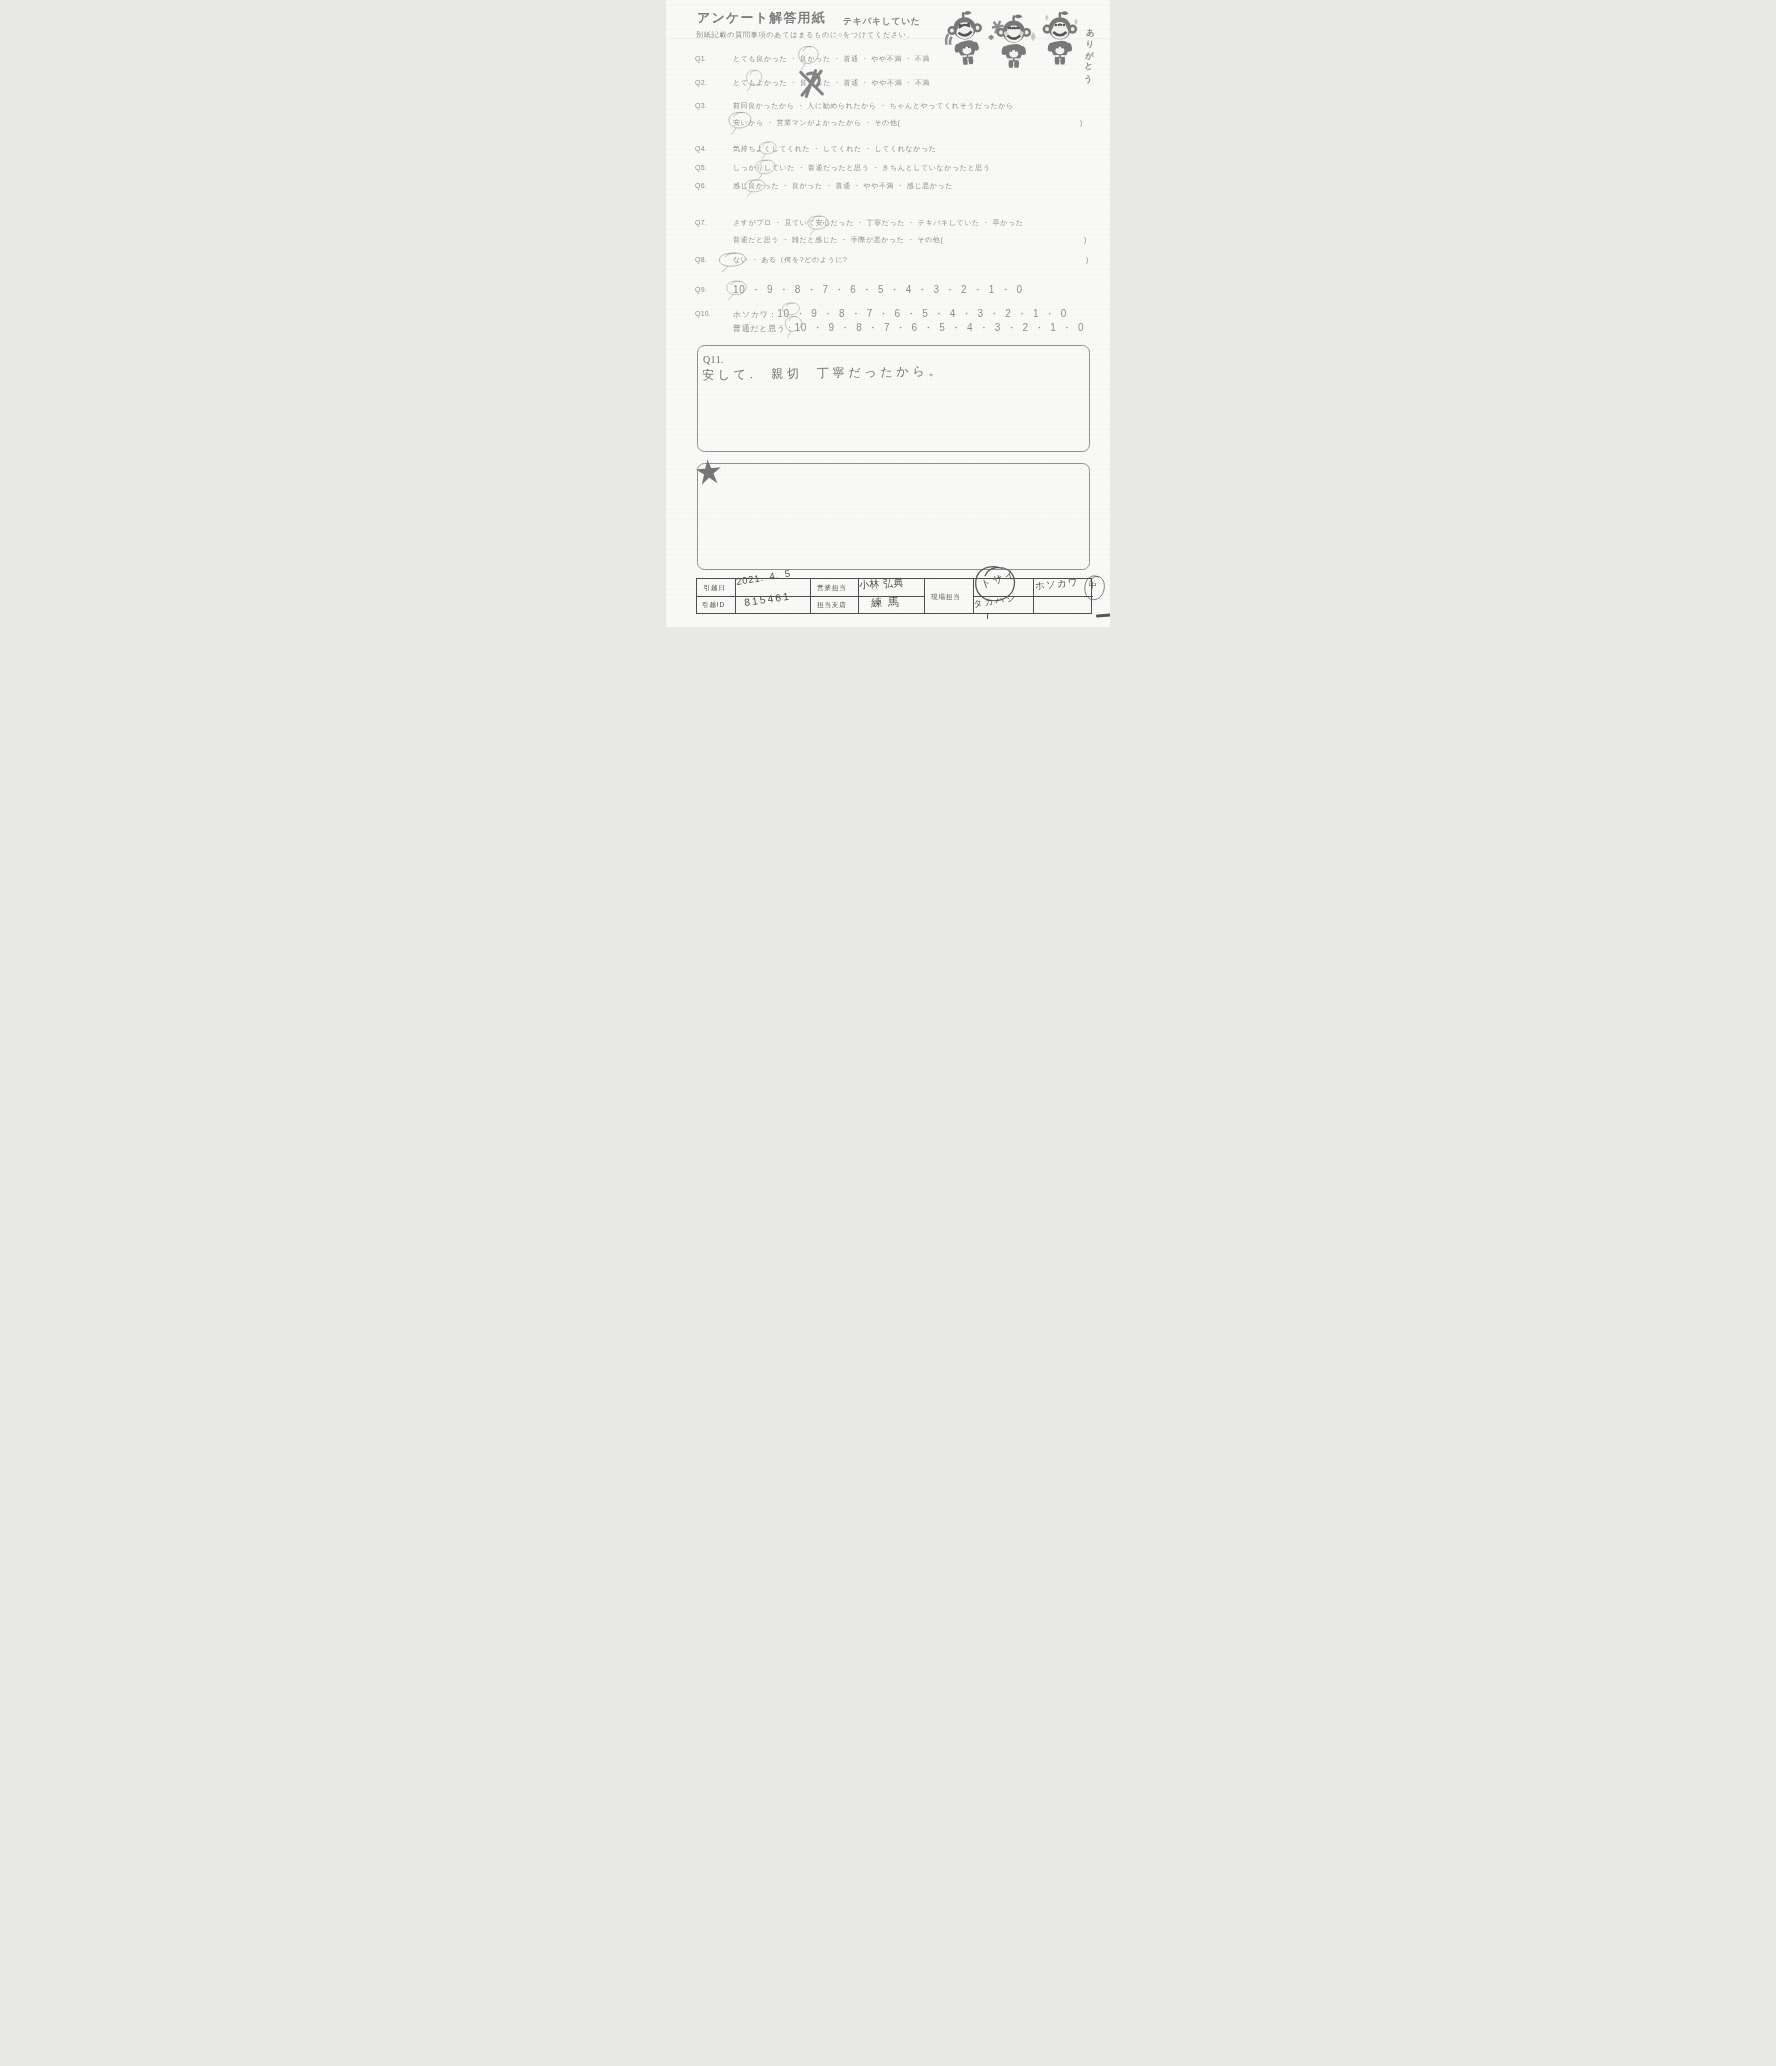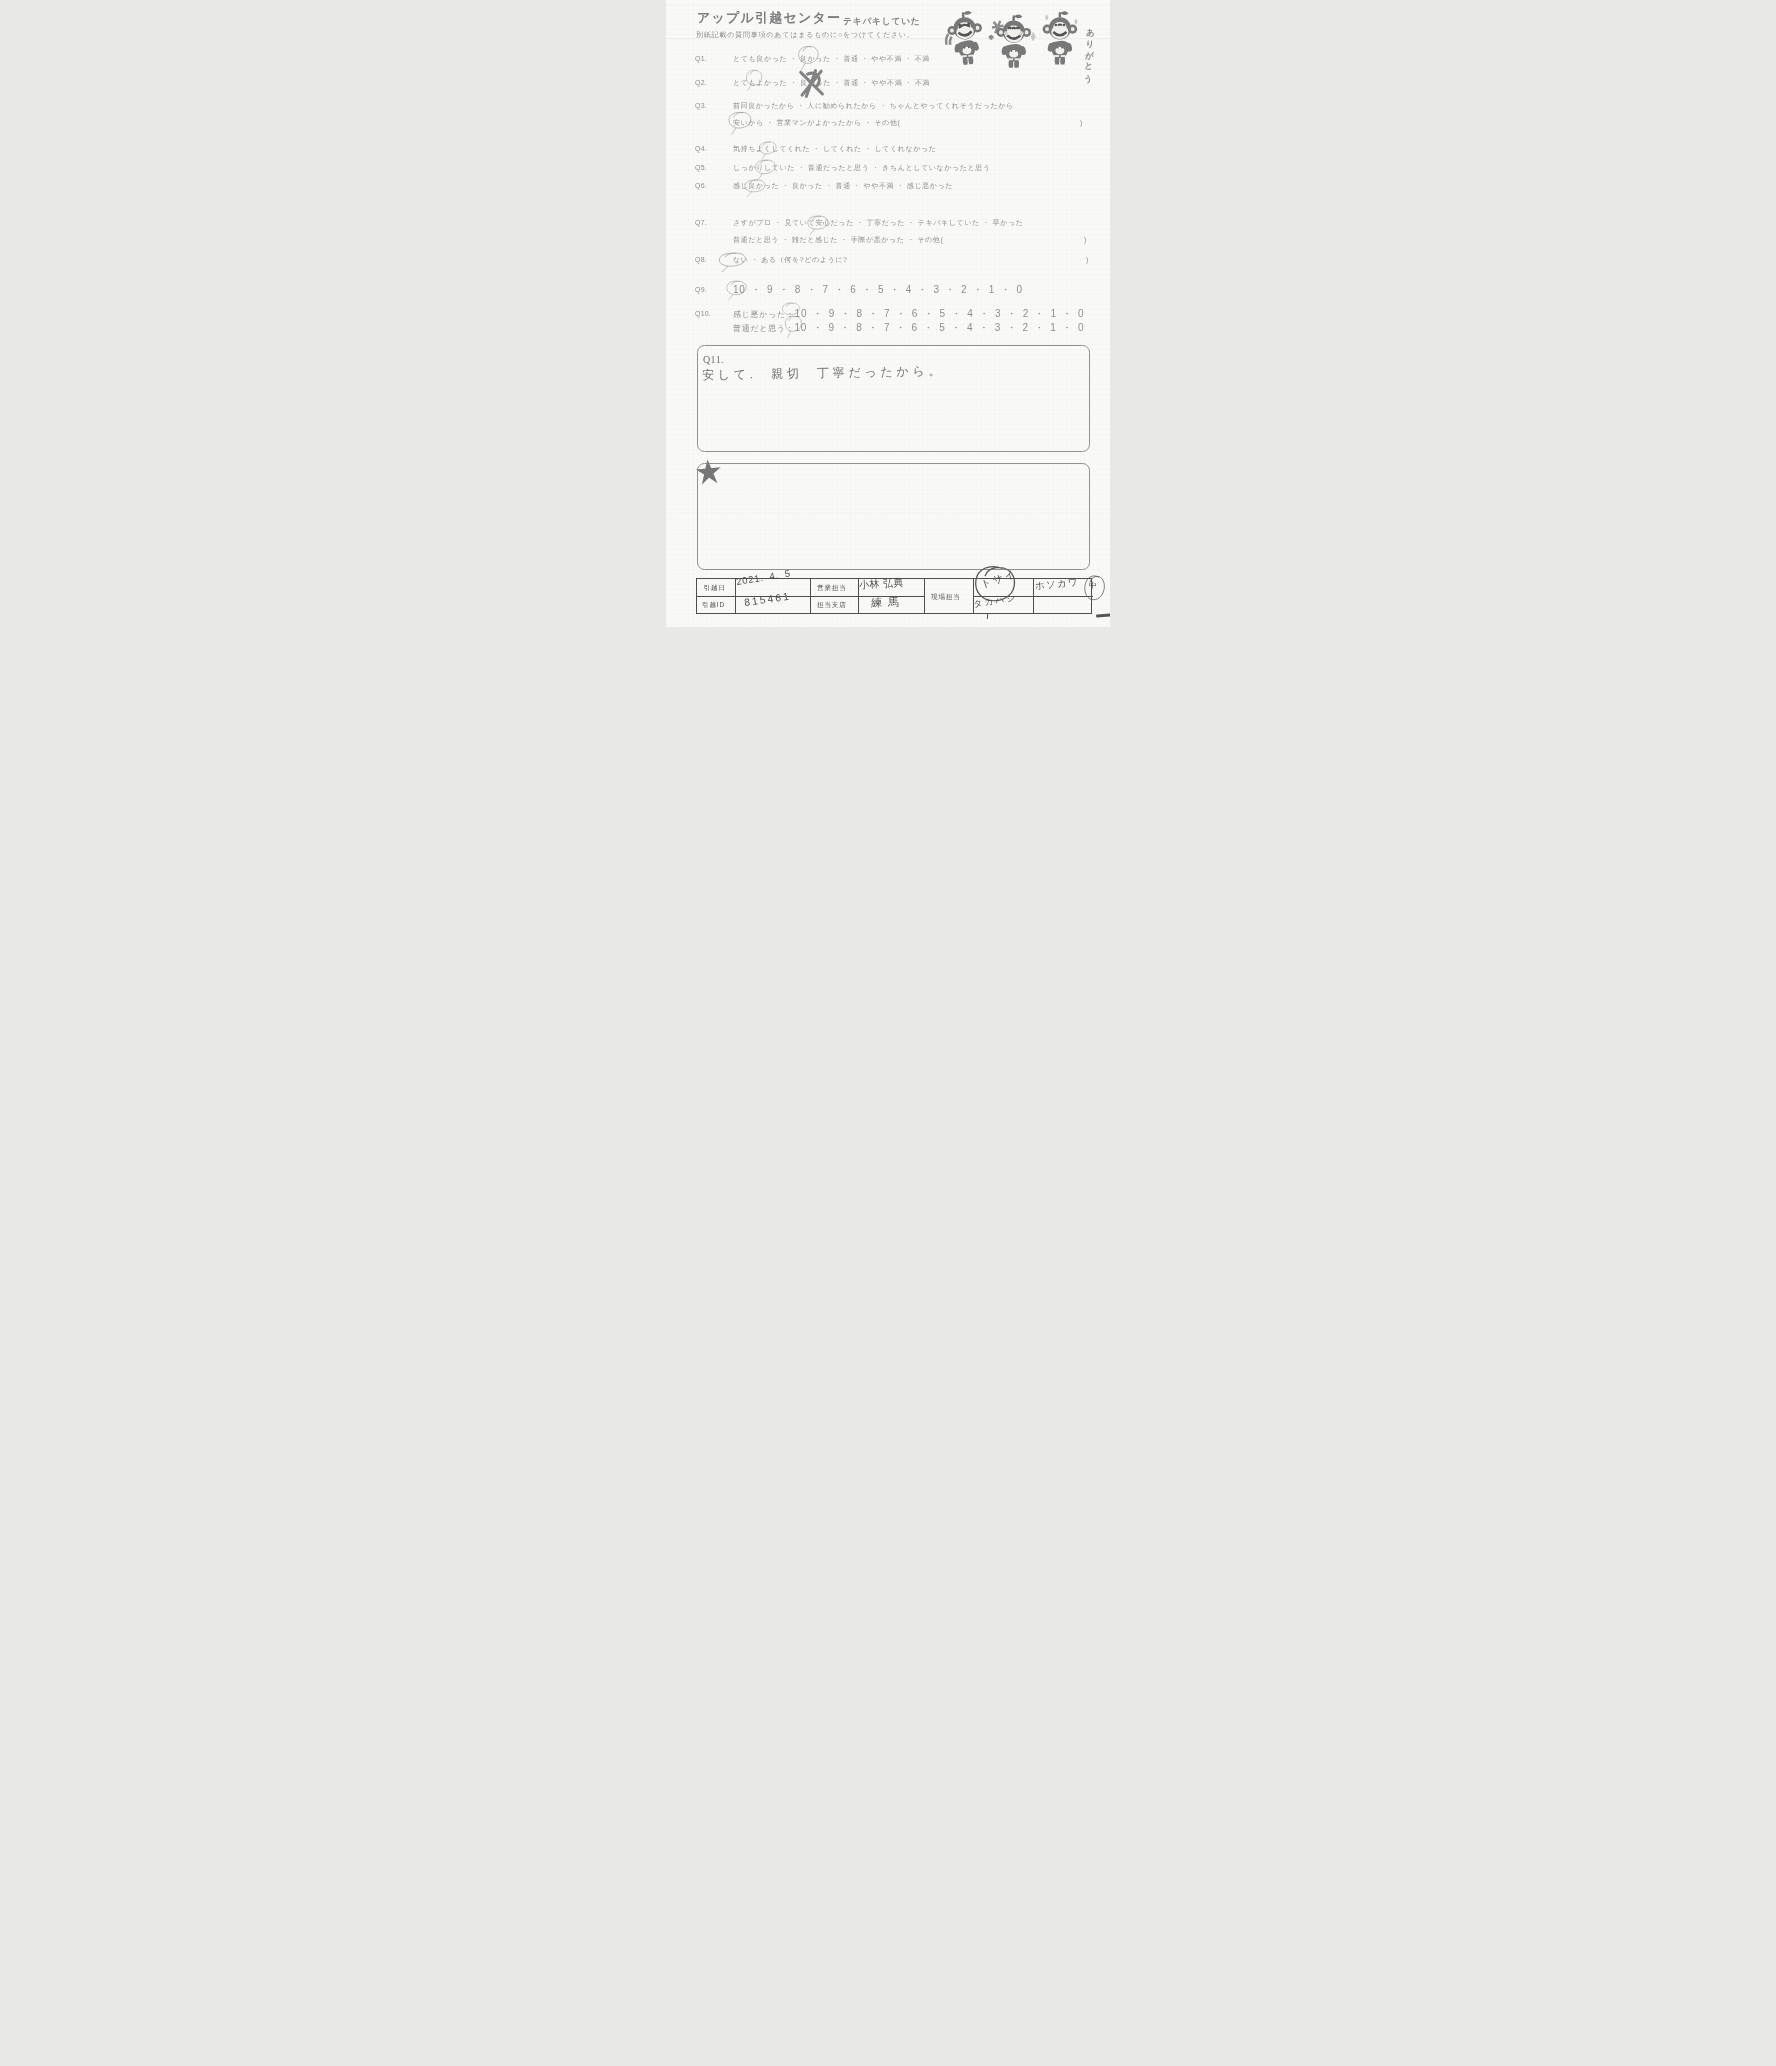--- a/index.html
+++ b/index.html
@@ -51,21 +51,21 @@
     <defs>
       <path id="hloop" d="M64 10 C34 0 10 16 8 44 C6 72 24 94 50 92 C76 90 94 70 92 42 C90 18 72 4 50 9 C38 12 30 20 27 32" fill="none"></path>
       <path id="hloopt" d="M64 10 C34 0 10 16 8 44 C6 72 24 94 50 92 C76 90 94 70 92 42 C90 18 72 4 50 9 C38 12 30 20 27 32 M34 90 C28 104 24 114 14 126" fill="none"></path>
     </defs>
   </svg>
 
   <div class="band" style="top:5px;height:0.8px;opacity:.5"></div>
   <div class="band" style="top:38px;height:0.8px;"></div>
   <div class="band" style="top:512px;height:0.8px;opacity:.4"></div>
 
-  <div class="abs title">アップル引越センター</div>
+  <div class="abs title">アンケート解答用紙</div>
   <div class="abs subtitle">テキパキしていた</div>
   <div class="abs instruction">別紙記載の質問事項のあてはまるものに○をつけてください。</div>
 
   <svg class="hand" style="left:279px;top:10px;width:140px;height:58px" viewBox="0 0 340 140">
     <defs>
       <g id="mk">
         <circle cx="14" cy="40" r="11" fill="#787878"></circle>
           <circle cx="76" cy="40" r="11" fill="#787878"></circle>
         <circle cx="14" cy="40" r="5" fill="#eceae6"></circle>
           <circle cx="76" cy="40" r="5" fill="#eceae6"></circle>
@@ -156,21 +156,21 @@
   <div class="q" style="top:256px">
     <span class="lab">Q8.</span><span>ない ・ ある（何を?どのように?</span>
     <span class="close" style="left:391px">)</span>
   </div>
 
   <div class="q" style="top:284px">
     <span class="lab" style="vertical-align:1.2px">Q9.</span><span class="nums">10 ・ 9 ・ 8 ・ 7 ・ 6 ・ 5 ・ 4 ・ 3 ・ 2 ・ 1 ・ 0</span>
   </div>
 
   <div class="q" style="top:308px">
-    <span class="lab" style="vertical-align:0.8px">Q10.</span><span class="numpre">感じ悪かった：</span><span class="nums">10 ・ 9 ・ 8 ・ 7 ・ 6 ・ 5 ・ 4 ・ 3 ・ 2 ・ 1 ・ 0</span>
+    <span class="lab" style="vertical-align:0.8px">Q10.</span><span class="numpre">ホソカワ：</span><span class="nums">10 ・ 9 ・ 8 ・ 7 ・ 6 ・ 5 ・ 4 ・ 3 ・ 2 ・ 1 ・ 0</span>
   </div>
   <div class="qc" style="top:322px">
     <span class="numpre">普通だと思う：</span><span class="nums">10 ・ 9 ・ 8 ・ 7 ・ 6 ・ 5 ・ 4 ・ 3 ・ 2 ・ 1 ・ 0</span>
   </div>
 
   <svg class="hand" style="left:131px;top:45px;width:23px;height:26px;transform:rotate(-2deg)" viewBox="0 0 100 130" preserveAspectRatio="none">
       <use href="#hloopt" stroke="#8f8f8f" stroke-width="2.6"></use>
     </svg>
   <svg class="hand" style="left:79px;top:69px;width:18px;height:23px;transform:rotate(2deg)" viewBox="0 0 100 130" preserveAspectRatio="none">
       <use href="#hloopt" stroke="#8f8f8f" stroke-width="2.6"></use>

